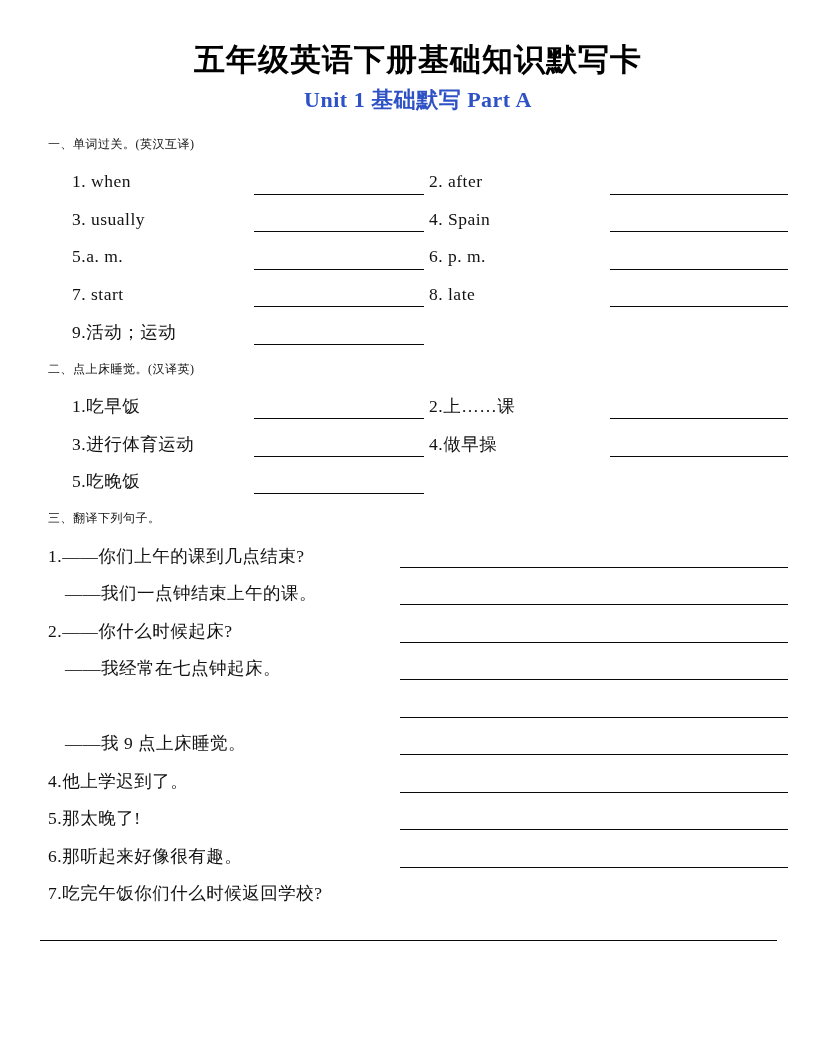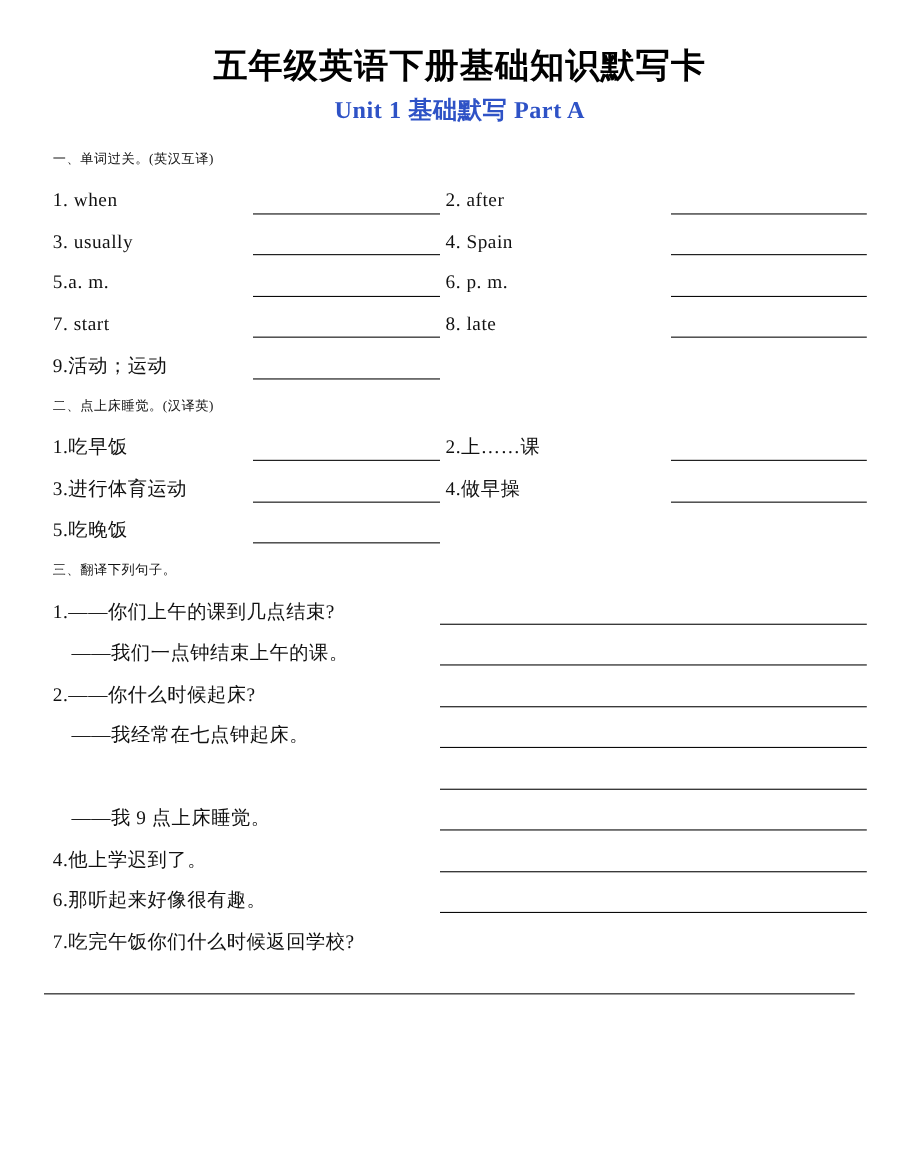--- a/index.html
+++ b/index.html
@@ -53,21 +53,21 @@
     display: flex;
     align-items: center;
     font-size: 17.5px;
     letter-spacing: 0.5px;
   }
   .cell {
     display: flex;
     align-items: center;
     height: 100%;
   }
-  .cell.col1 { width: 357px; }
+  .cell.col1 { width: 357px; margin-left: 24px; }
   .cell.col2 { flex: 1; text-align: right; }
   .blank {
     border-bottom: 1.6px solid #0a0a0a;
     height: 0;
     align-self: flex-end;
     margin-bottom: 6px;
   }
   .col1 .blank { width: 170px; margin-left: auto; margin-right: 5px; }
   .col2 .blank { width: 178px; margin-left: auto; margin-right: 0; }
   .s-row .blank { width: 388px; margin-left: auto; margin-right: 0; margin-bottom: 7px; }
@@ -205,20 +205,24 @@
     <div class="line s-row">
       <span class="s-label indent">——我 9 点上床睡觉。</span>
       <span class="blank"></span>
     </div>
 
     <div class="line s-row">
       <span class="s-label">4.他上学迟到了。</span>
       <span class="blank"></span>
     </div>
 
+    <div class="line s-row">
+      <span class="s-label">5.那太晚了!</span>
+      <span class="blank"></span>
+    </div>
 
     <div class="line s-row">
       <span class="s-label">6.那听起来好像很有趣。</span>
       <span class="blank"></span>
     </div>
 
     <div class="line s-row">
       <span class="s-label">7.吃完午饭你们什么时候返回学校?</span>
     </div>
 

